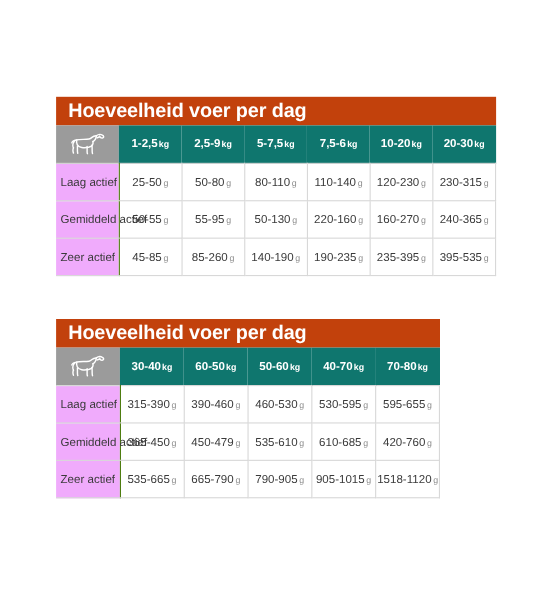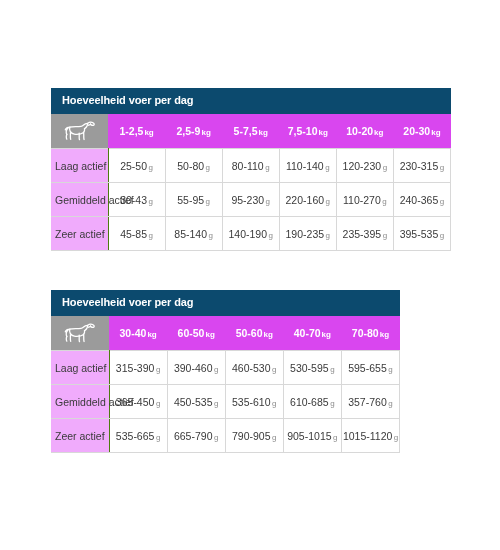--- a/index.html
+++ b/index.html
@@ -24,42 +24,42 @@
 
   .table-block {
     position: absolute;
     left: 51px;
   }
   .table-block.first  { top: 88px;  width: 400px; }
   .table-block.second { top: 290px; width: 349px; }
 
   
   .title-bar {
-    background: #0c4a6e;
+    background: #c2410c;
     color: #ffffff;
-    font-size: 11px;
+    font-size: 18px;
     font-weight: bold;
     letter-spacing: -0.1px;
     padding: 6px 0 7px 11px;
     box-sizing: border-box;
     height: 26px;
     line-height: 13px;
     white-space: nowrap;
   }
 
   
   table {
     border-collapse: collapse;
     width: 100%;
     table-layout: fixed;
   }
 
   
   tr.head-row td {
-    background: #d946ef;
+    background: #0f766e;
     color: #ffffff;
     font-size: 10.5px;
     font-weight: bold;
     text-align: center;
     height: 32px;
     vertical-align: middle;
     border: none;
     white-space: nowrap;
   }
   tr.head-row td.icon-cell {
@@ -141,21 +141,21 @@
           <td>
             <span class="cellval">1-2,5</span><span class="unit-kg">kg</span>
           </td>
           <td>
             <span class="cellval">2,5-9</span><span class="unit-kg">kg</span>
           </td>
           <td>
             <span class="cellval">5-7,5</span><span class="unit-kg">kg</span>
           </td>
           <td>
-            <span class="cellval">7,5-10</span><span class="unit-kg">kg</span>
+            <span class="cellval">7,5-6</span><span class="unit-kg">kg</span>
           </td>
           <td>
             <span class="cellval">10-20</span><span class="unit-kg">kg</span>
           </td>
           <td>
             <span class="cellval">20-30</span><span class="unit-kg">kg</span>
           </td>
         </tr>
       </thead>
       <tbody>
@@ -163,31 +163,31 @@
           <td class="row-label">Laag actief</td>
           <td><span class="cellval">25-50</span><span class="unit-g">g</span></td>
           <td><span class="cellval">50-80</span><span class="unit-g">g</span></td>
           <td><span class="cellval">80-110</span><span class="unit-g">g</span></td>
           <td><span class="cellval">110-140</span><span class="unit-g">g</span></td>
           <td><span class="cellval">120-230</span><span class="unit-g">g</span></td>
           <td><span class="cellval">230-315</span><span class="unit-g">g</span></td>
         </tr>
         <tr>
           <td class="row-label">Gemiddeld actief</td>
-          <td><span class="cellval">30-43</span><span class="unit-g">g</span></td>
+          <td><span class="cellval">50-55</span><span class="unit-g">g</span></td>
           <td><span class="cellval">55-95</span><span class="unit-g">g</span></td>
-          <td><span class="cellval">95-230</span><span class="unit-g">g</span></td>
+          <td><span class="cellval">50-130</span><span class="unit-g">g</span></td>
           <td><span class="cellval">220-160</span><span class="unit-g">g</span></td>
-          <td><span class="cellval">110-270</span><span class="unit-g">g</span></td>
+          <td><span class="cellval">160-270</span><span class="unit-g">g</span></td>
           <td><span class="cellval">240-365</span><span class="unit-g">g</span></td>
         </tr>
         <tr>
           <td class="row-label">Zeer actief</td>
           <td><span class="cellval">45-85</span><span class="unit-g">g</span></td>
-          <td><span class="cellval">85-140</span><span class="unit-g">g</span></td>
+          <td><span class="cellval">85-260</span><span class="unit-g">g</span></td>
           <td><span class="cellval">140-190</span><span class="unit-g">g</span></td>
           <td><span class="cellval">190-235</span><span class="unit-g">g</span></td>
           <td><span class="cellval">235-395</span><span class="unit-g">g</span></td>
           <td><span class="cellval">395-535</span><span class="unit-g">g</span></td>
         </tr>
       </tbody>
     </table>
   </div>
 
   <div class="table-block second">
@@ -236,30 +236,30 @@
           <td class="row-label">Laag actief</td>
           <td><span class="cellval">315-390</span><span class="unit-g">g</span></td>
           <td><span class="cellval">390-460</span><span class="unit-g">g</span></td>
           <td><span class="cellval">460-530</span><span class="unit-g">g</span></td>
           <td><span class="cellval">530-595</span><span class="unit-g">g</span></td>
           <td><span class="cellval">595-655</span><span class="unit-g">g</span></td>
         </tr>
         <tr>
           <td class="row-label">Gemiddeld actief</td>
           <td><span class="cellval">365-450</span><span class="unit-g">g</span></td>
-          <td><span class="cellval">450-535</span><span class="unit-g">g</span></td>
+          <td><span class="cellval">450-479</span><span class="unit-g">g</span></td>
           <td><span class="cellval">535-610</span><span class="unit-g">g</span></td>
           <td><span class="cellval">610-685</span><span class="unit-g">g</span></td>
-          <td><span class="cellval">357-760</span><span class="unit-g">g</span></td>
+          <td><span class="cellval">420-760</span><span class="unit-g">g</span></td>
         </tr>
         <tr>
           <td class="row-label">Zeer actief</td>
           <td><span class="cellval">535-665</span><span class="unit-g">g</span></td>
           <td><span class="cellval">665-790</span><span class="unit-g">g</span></td>
           <td><span class="cellval">790-905</span><span class="unit-g">g</span></td>
           <td><span class="cellval">905-1015</span><span class="unit-g">g</span></td>
-          <td><span class="cellval">1015-1120</span><span class="unit-g">g</span></td>
+          <td><span class="cellval">1518-1120</span><span class="unit-g">g</span></td>
         </tr>
       </tbody>
     </table>
   </div>
 
 </div>
 
 </body></html>

